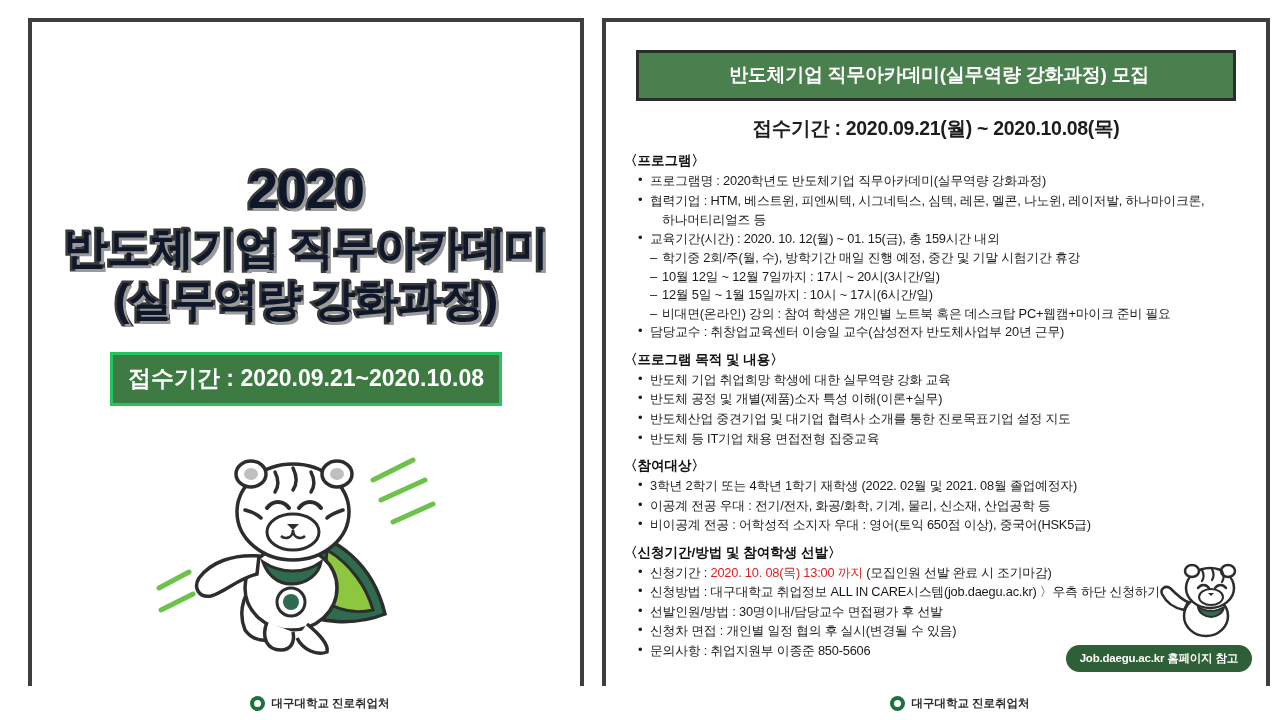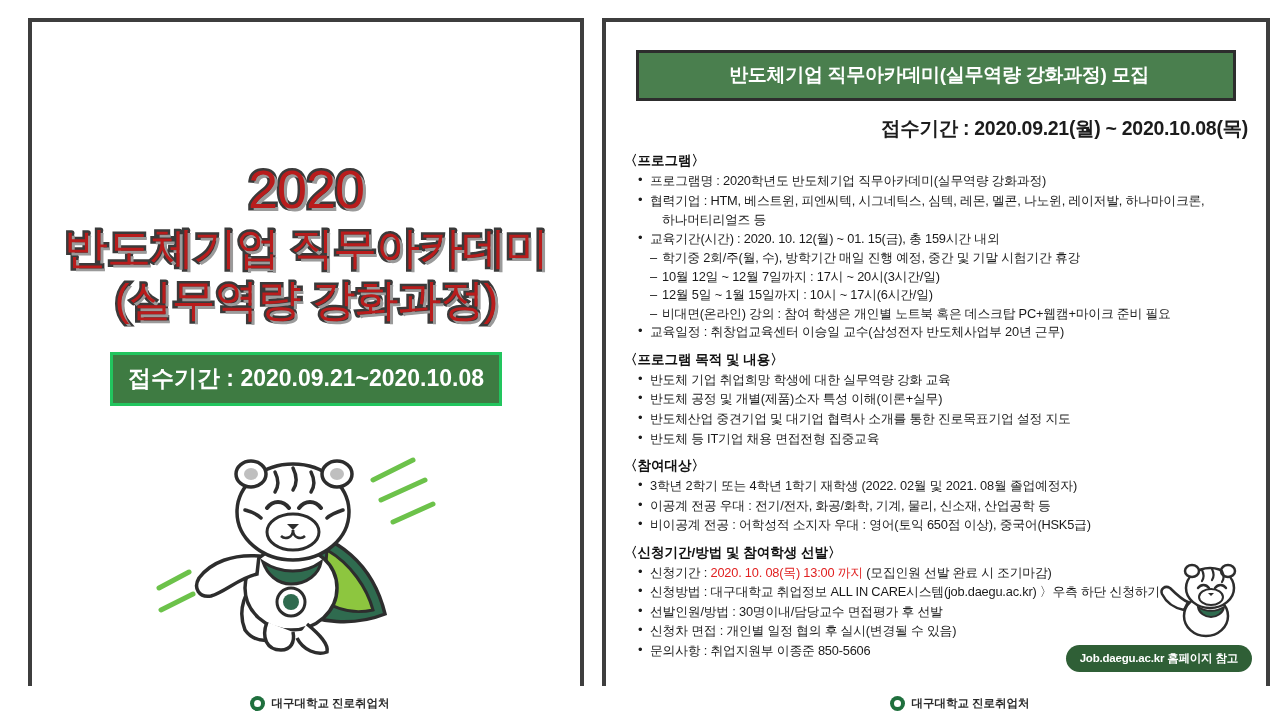--- a/index.html
+++ b/index.html
@@ -32,22 +32,22 @@
   }
   .left-inner {
     width: 100%; height: 100%;
     position: relative;
   }
   .title-block {
     text-align: center;
     padding-top: 126px;
   }
   .title-line {
-    font-weight: normal;
-    color: #b91c1c;
+    font-weight: bold;
+    color: #0f172a;
     letter-spacing: -1px;
     line-height: 1.18;
     -webkit-text-stroke: 5px #3a3a3a;
     paint-order: stroke fill;
     text-shadow:
       3px 3px 0 #9a9a9a;
   }
   .t1 { font-size: 54px; }
   .t2 { font-size: 44px; }
   .t3 { font-size: 44px; }
@@ -85,21 +85,21 @@
     border: 3px solid #2d2d2d;
     color: #ffffff;
     font-size: 19px;
     font-weight: bold;
     text-align: center;
     padding: 9px 0 10px 6px;
     margin: 14px 12px 0 12px;
     letter-spacing: -0.3px;
   }
   .hdr-period {
-    text-align: right;
+    text-align: center;
     font-size: 19.5px;
     font-weight: bold;
     color: #1c1c1c;
     margin: 14px 0 10px 0;
     letter-spacing: -0.3px;
   }
   .sec {
     margin-top: 9px;
   }
   .sec-title {
@@ -290,21 +290,21 @@
           <div class="sec-title">〈프로그램〉</div>
           <ul class="bullets">
             <li class="dot">프로그램명 : 2020학년도 반도체기업 직무아카데미(실무역량 강화과정)</li>
             <li class="dot">협력기업 : HTM, 베스트윈, 피엔씨텍, 시그네틱스, 심텍, 레몬, 멜콘, 나노윈, 레이저발, 하나마이크론,</li>
             <li class="cont">하나머티리얼즈 등</li>
             <li class="dot">교육기간(시간) : 2020. 10. 12(월) ~ 01. 15(금), 총 159시간 내외</li>
             <li class="sub">학기중 2회/주(월, 수), 방학기간 매일 진행 예정, 중간 및 기말 시험기간 휴강</li>
             <li class="sub">10월 12일 ~ 12월 7일까지 : 17시 ~ 20시(3시간/일)</li>
             <li class="sub">12월 5일 ~ 1월 15일까지 : 10시 ~ 17시(6시간/일)</li>
             <li class="sub">비대면(온라인) 강의 : 참여 학생은 개인별 노트북 혹은 데스크탑 PC+웹캠+마이크 준비 필요</li>
-            <li class="dot">교육일정 : 취창업교육센터 이승일 교수(삼성전자 반도체사업부 20년 근무)</li>
+            <li class="dot">담당교수 : 취창업교육센터 이승일 교수(삼성전자 반도체사업부 20년 근무)</li>
           </ul>
         </div>
         <div class="sec">
           <div class="sec-title">〈프로그램 목적 및 내용〉</div>
           <ul class="bullets">
             <li class="dot">반도체 기업 취업희망 학생에 대한 실무역량 강화 교육</li>
             <li class="dot">반도체 공정 및 개별(제품)소자 특성 이해(이론+실무)</li>
             <li class="dot">반도체산업 중견기업 및 대기업 협력사 소개를 통한 진로목표기업 설정 지도</li>
             <li class="dot">반도체 등 IT기업 채용 면접전형 집중교육</li>
           </ul>

